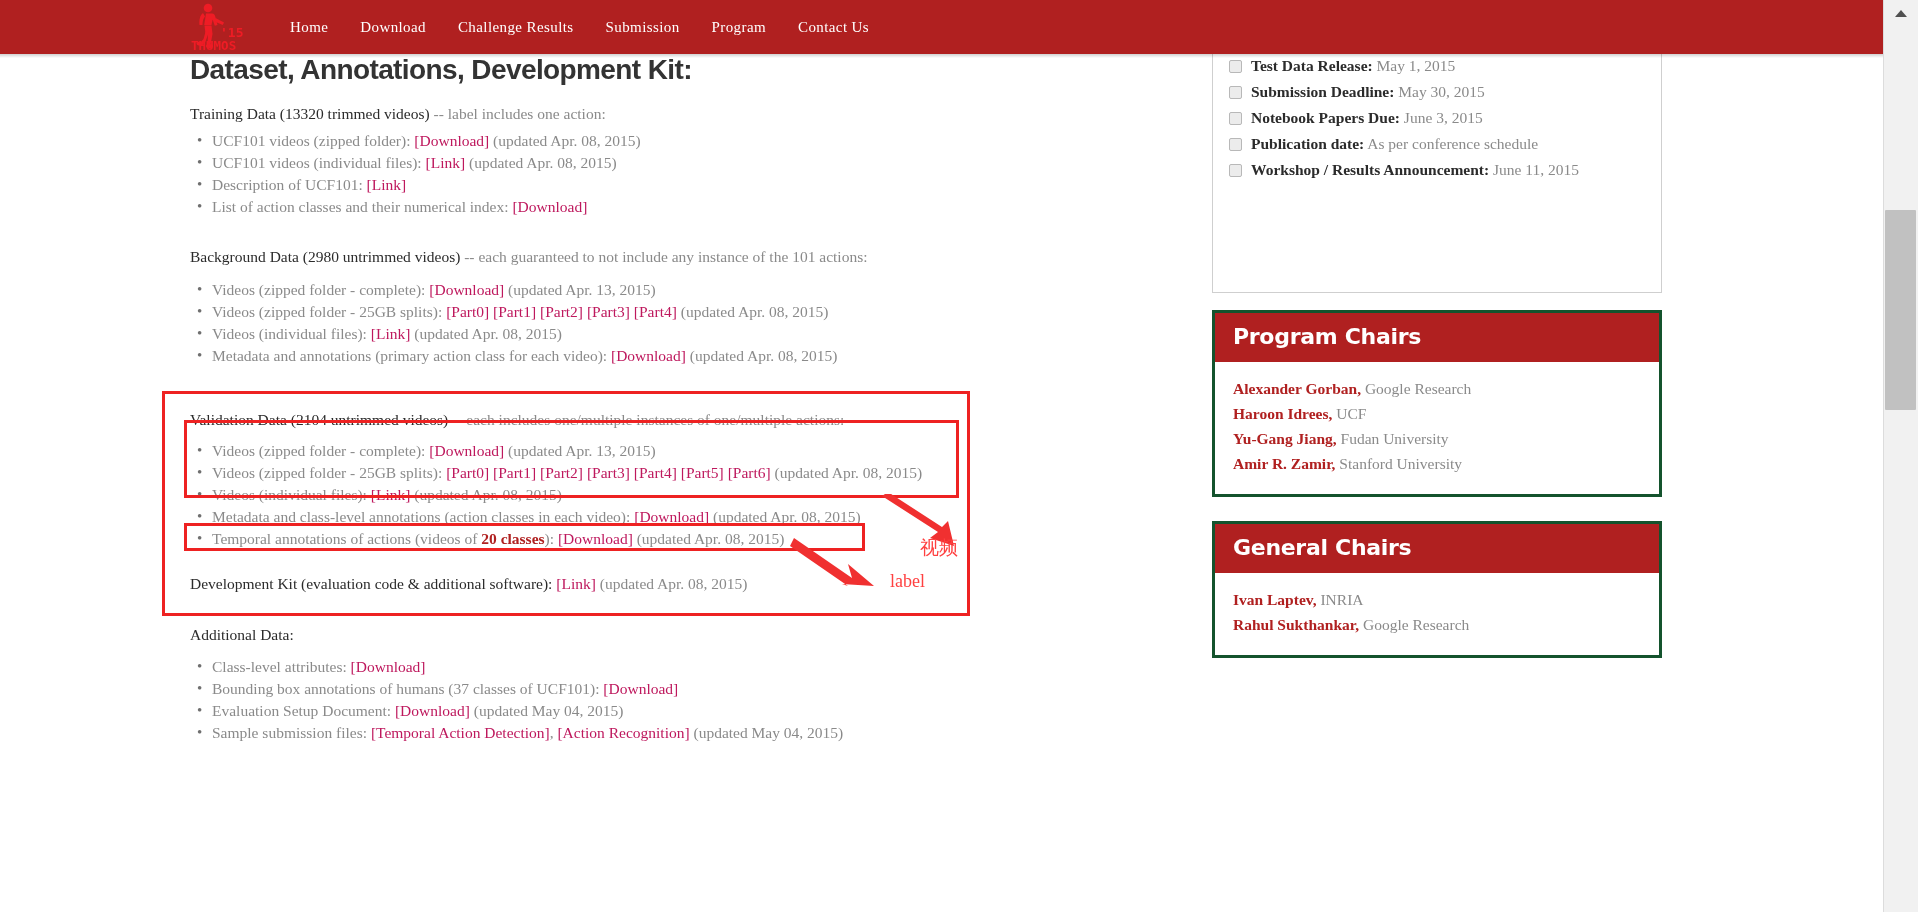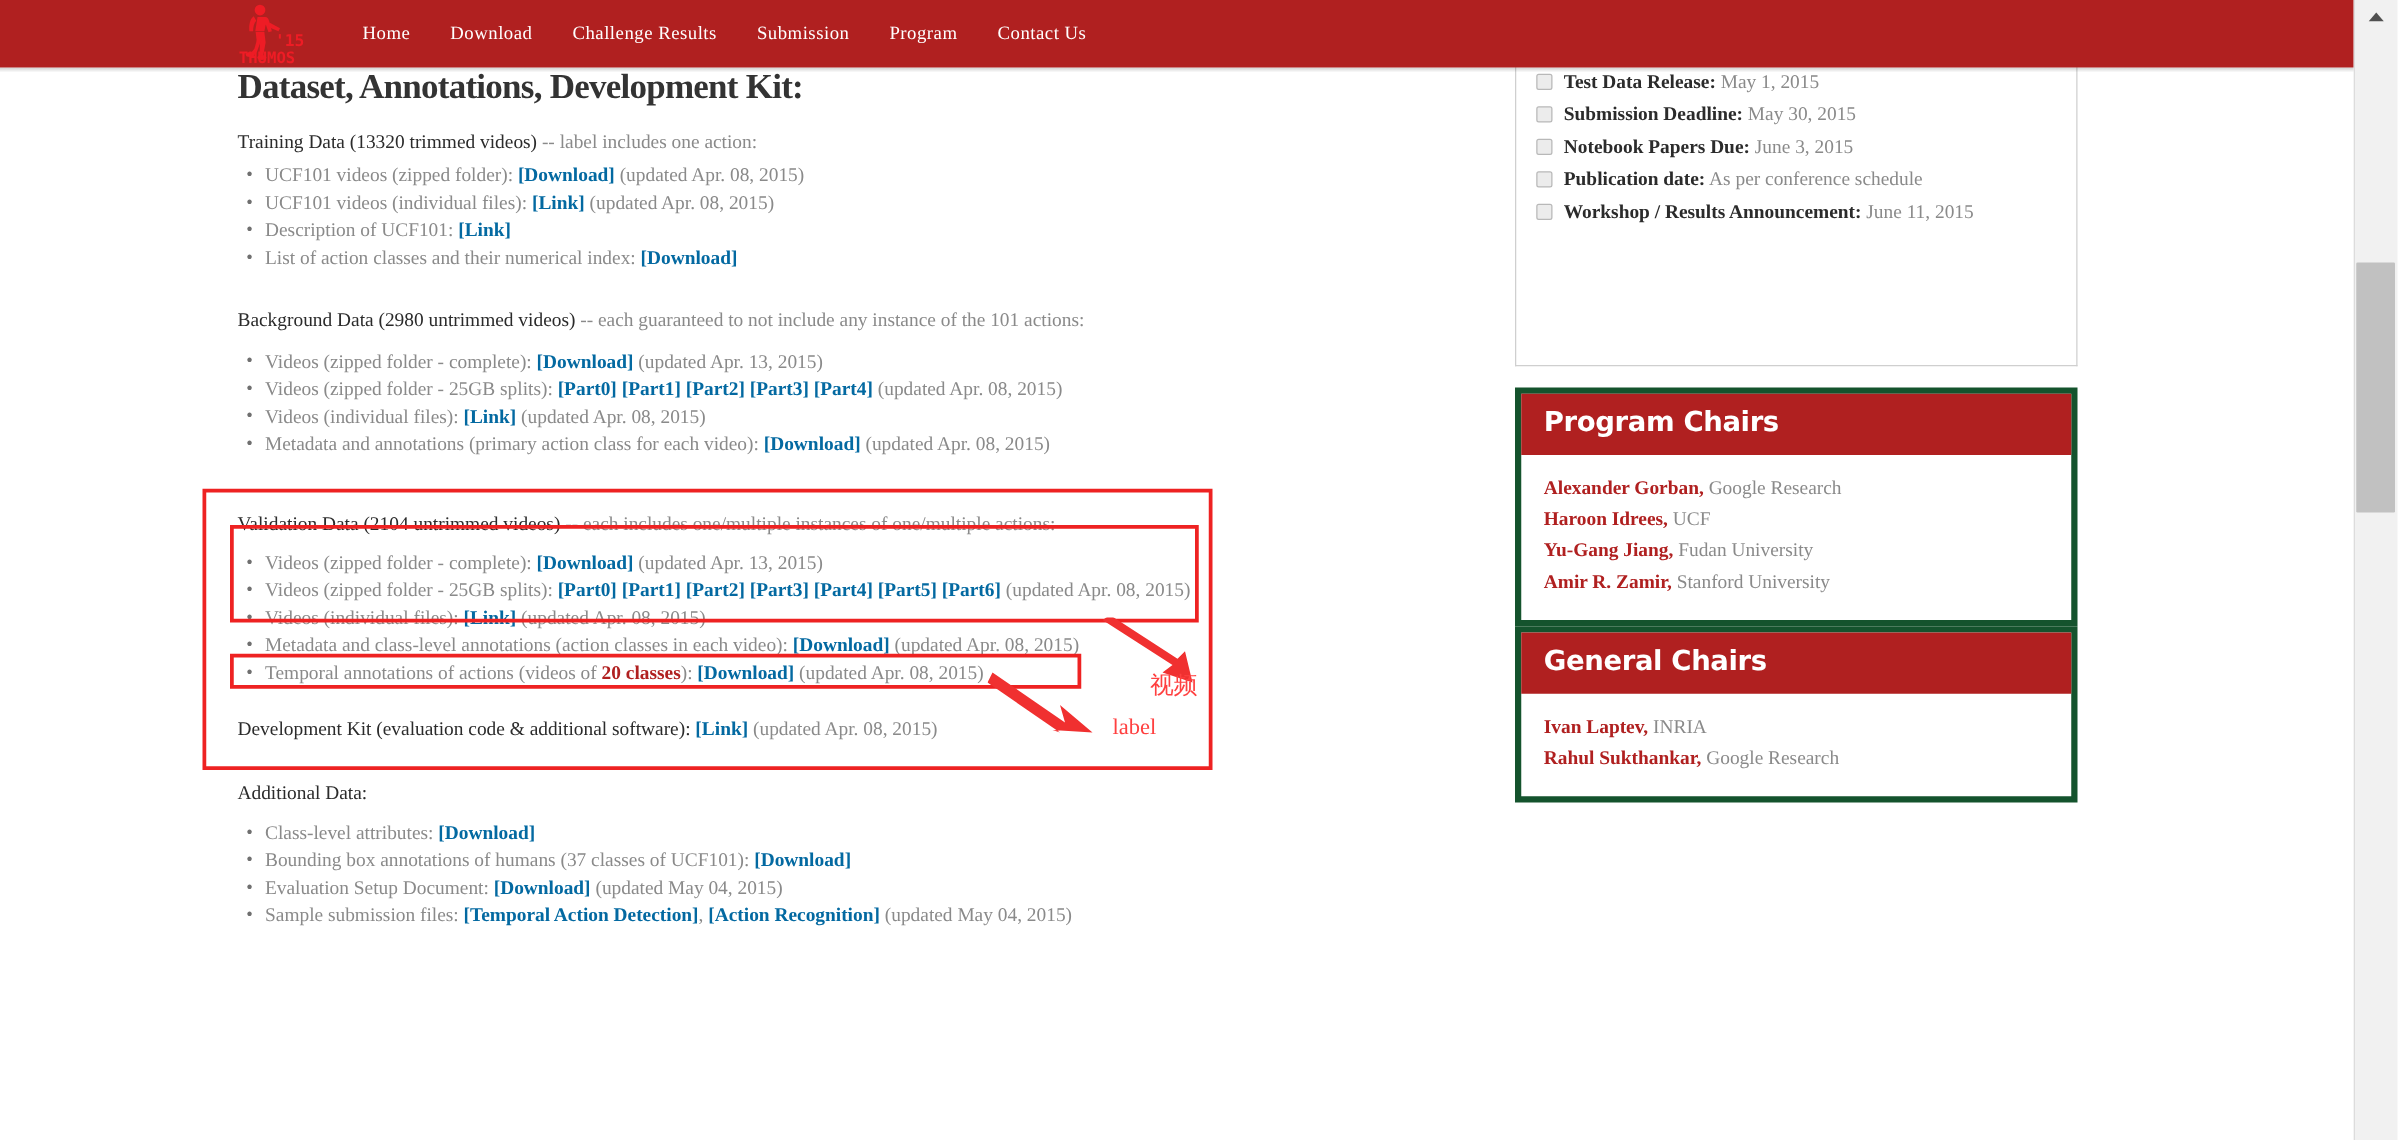--- a/index.html
+++ b/index.html
@@ -54,41 +54,41 @@
     background: #fff;
   }
 
   .content {
     position: absolute;
     left: 190px; top: 0;
     width: 810px;
   }
 
   h1.page-title {
-    font-family: Liberation Serif, serif;
+    font-family: Liberation Sans, sans-serif;
     font-size: 28px;
     font-weight: bold;
     color: #333333;
     margin: 0;
     padding: 0;
     position: absolute;
     top: 0px; left: 0;
     letter-spacing: -0.6px;
     white-space: nowrap;
   }
 
   .txt {
     font-family: "Liberation Serif", "DejaVu Serif", serif;
     font-size: 15.5px;
     color: #8a8a8a;
     line-height: 21px;
   }
   .bold-dark { color: #2b2b2b; font-weight: normal; }
   .red { color: #b02020; font-weight: bold; }
-  .redlink { color: #0369a1; font-weight: bold; text-decoration: none; }
+  .redlink { color: #be185d; font-weight: normal; text-decoration: none; }
 
   ul.bullets { margin: 6px 0 0 0; padding-left: 22px; list-style: none; }
   ul.bullets > li {
     position: relative;
     padding-left: 0;
     margin-bottom: 1px;
     line-height: 21px;
   }
   ul.bullets > li::before {
     content: "\2022";
@@ -150,21 +150,22 @@
 
   
   .sidebar {
     position: absolute;
     left: 1212px;
     top: -54px;
     width: 450px;
   }
   .card {
     background: #ffffff;
-    border: 5px solid #14532d;
+    border: 3px solid #14532d;
+    margin-bottom: 24px;
   }
   .card-head {
     background: #b02020;
     color: #ffffff;
     font-family: "DejaVu Sans", sans-serif;
     font-weight: bold;
     font-size: 22px;
     padding: 11px 18px 13px 18px;
     letter-spacing: -0.3px;
   }

